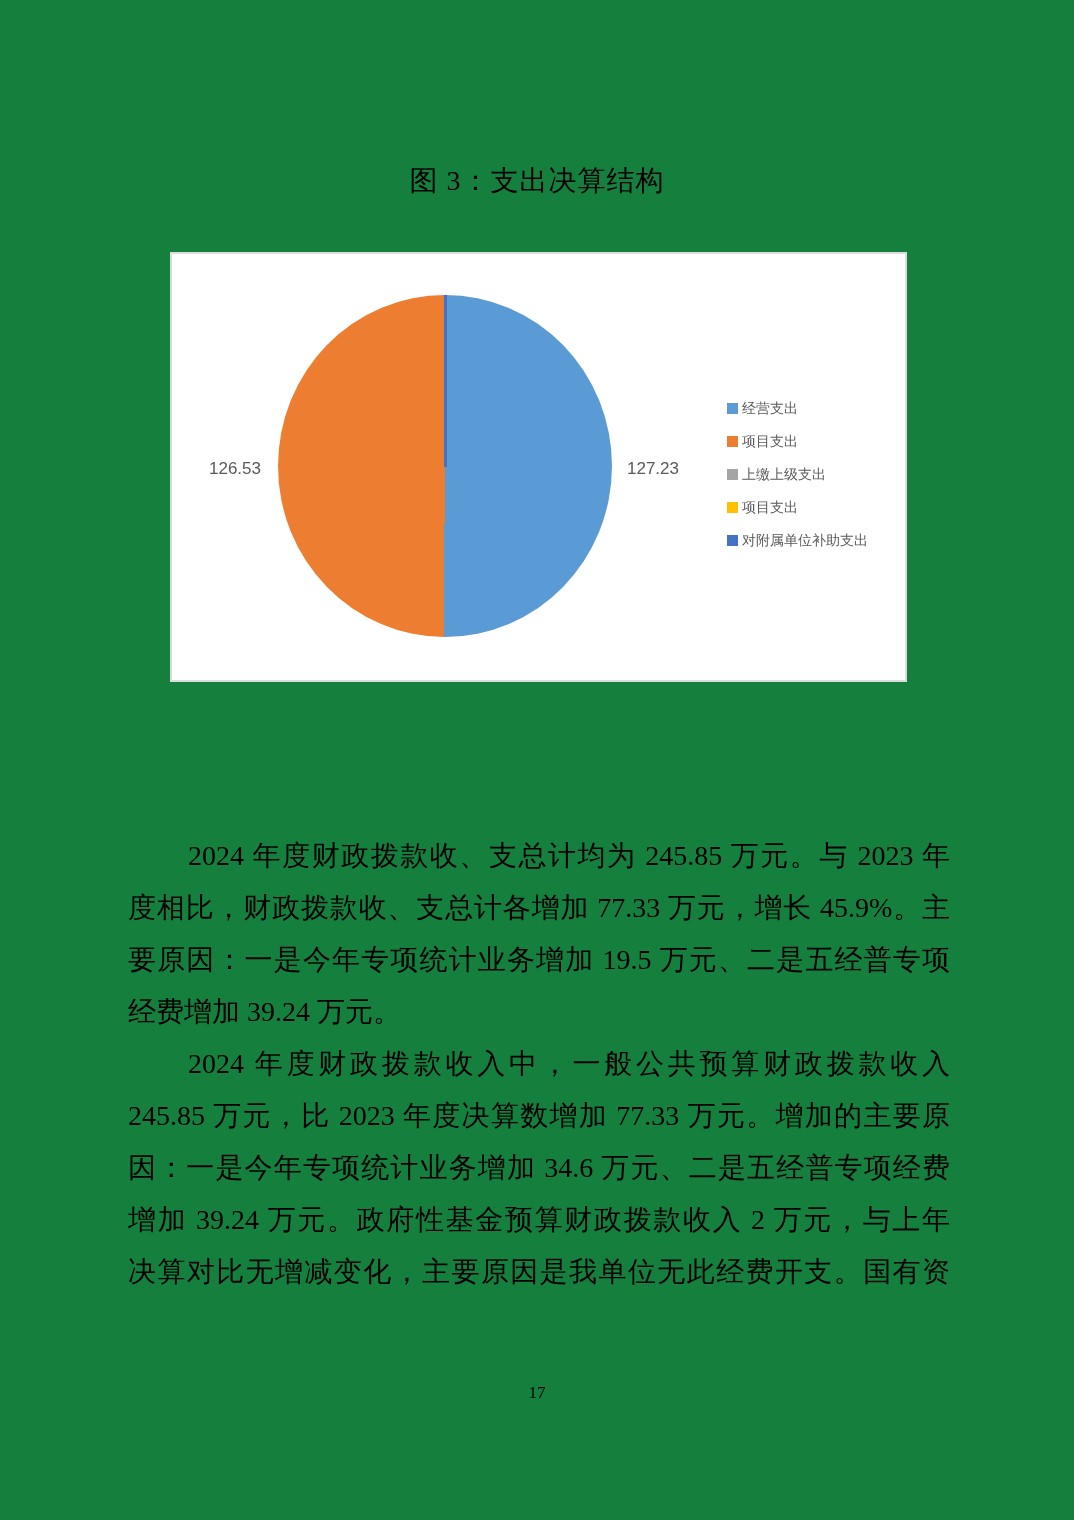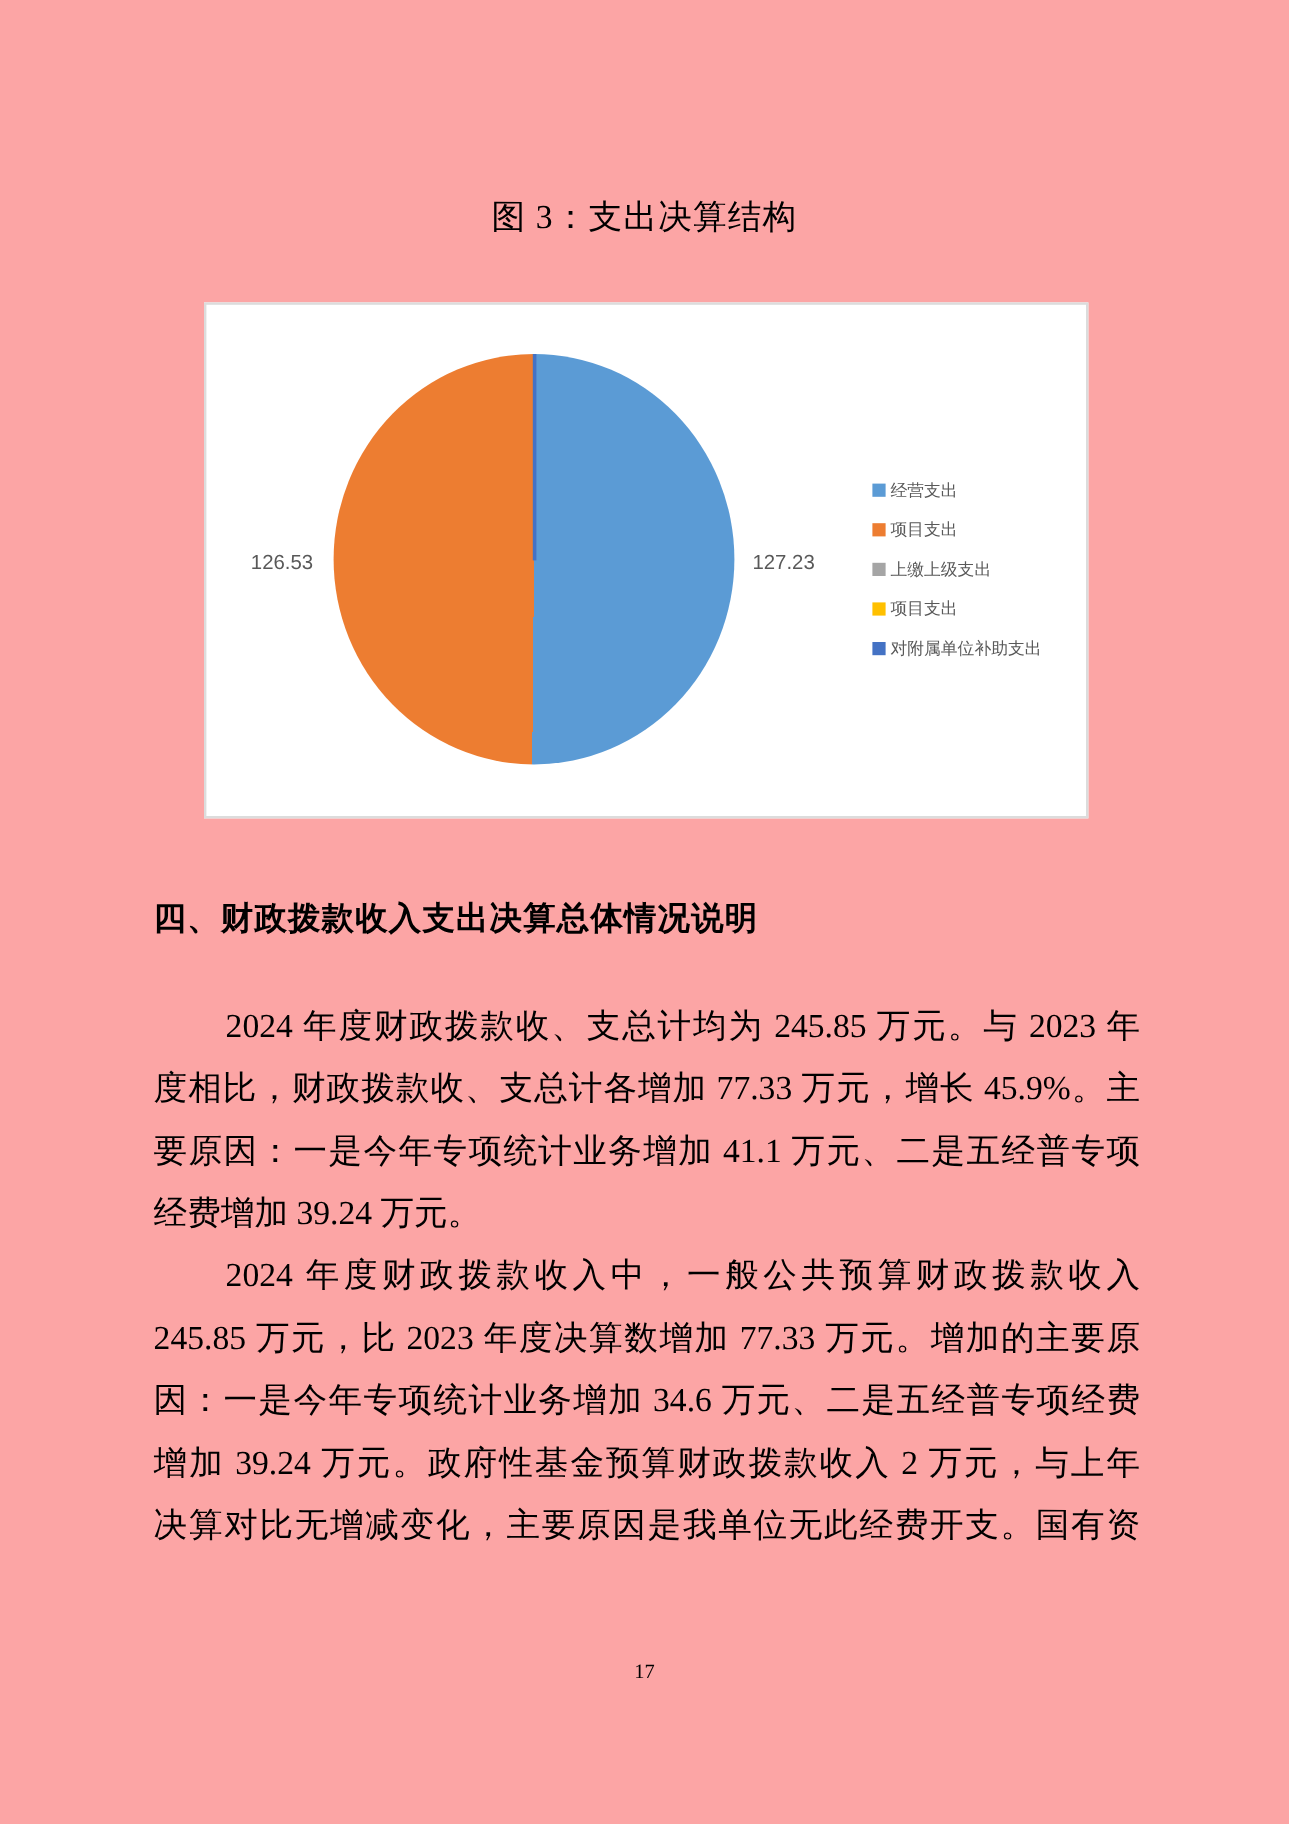--- a/index.html
+++ b/index.html
@@ -1,19 +1,19 @@
 <!DOCTYPE html>
 <html><head>
 <meta charset="utf-8">
 <style>
   html,body{margin:0;padding:0;background:#ffffff;}
   #page{
     position:relative;
     width:1074px;height:1520px;
-    background:#fca5a5;
+    background:#15803d;
     font-family:"Liberation Serif","DejaVu Serif",serif;
     color:#000;
     overflow:hidden;
   }
   .fig-title{
     position:absolute;top:162px;left:0;width:1074px;
     text-align:center;
     font-size:28px;letter-spacing:1px;
   }
   .chart-box{
@@ -119,28 +119,27 @@
       <span class="legend-label">项目支出</span>
     </div>
 
     <div class="legend-item">
       <span class="legend-swatch" style="background: rgb(68, 114, 196);"></span>
       <span class="legend-label">对附属单位补助支出</span>
     </div>
   </div>
   </div>
 
-  <div class="section-heading">四、财政拨款收入支出决算总体情况说明</div>
 
   <div class="body-text">
     <div class="line indent">2024 年度财政拨款收、支总计均为 245.85 万元。与 2023 年</div>
 
     <div class="line">度相比，财政拨款收、支总计各增加 77.33 万元，增长 45.9%。主</div>
 
-    <div class="line">要原因：一是今年专项统计业务增加 41.1 万元、二是五经普专项</div>
+    <div class="line">要原因：一是今年专项统计业务增加 19.5 万元、二是五经普专项</div>
 
     <div class="line para-end">经费增加 39.24 万元。</div>
 
     <div class="line indent">2024 年度财政拨款收入中，一般公共预算财政拨款收入</div>
 
     <div class="line">245.85 万元，比 2023 年度决算数增加 77.33 万元。增加的主要原</div>
 
     <div class="line">因：一是今年专项统计业务增加 34.6 万元、二是五经普专项经费</div>
 
     <div class="line">增加 39.24 万元。政府性基金预算财政拨款收入 2 万元，与上年</div>

